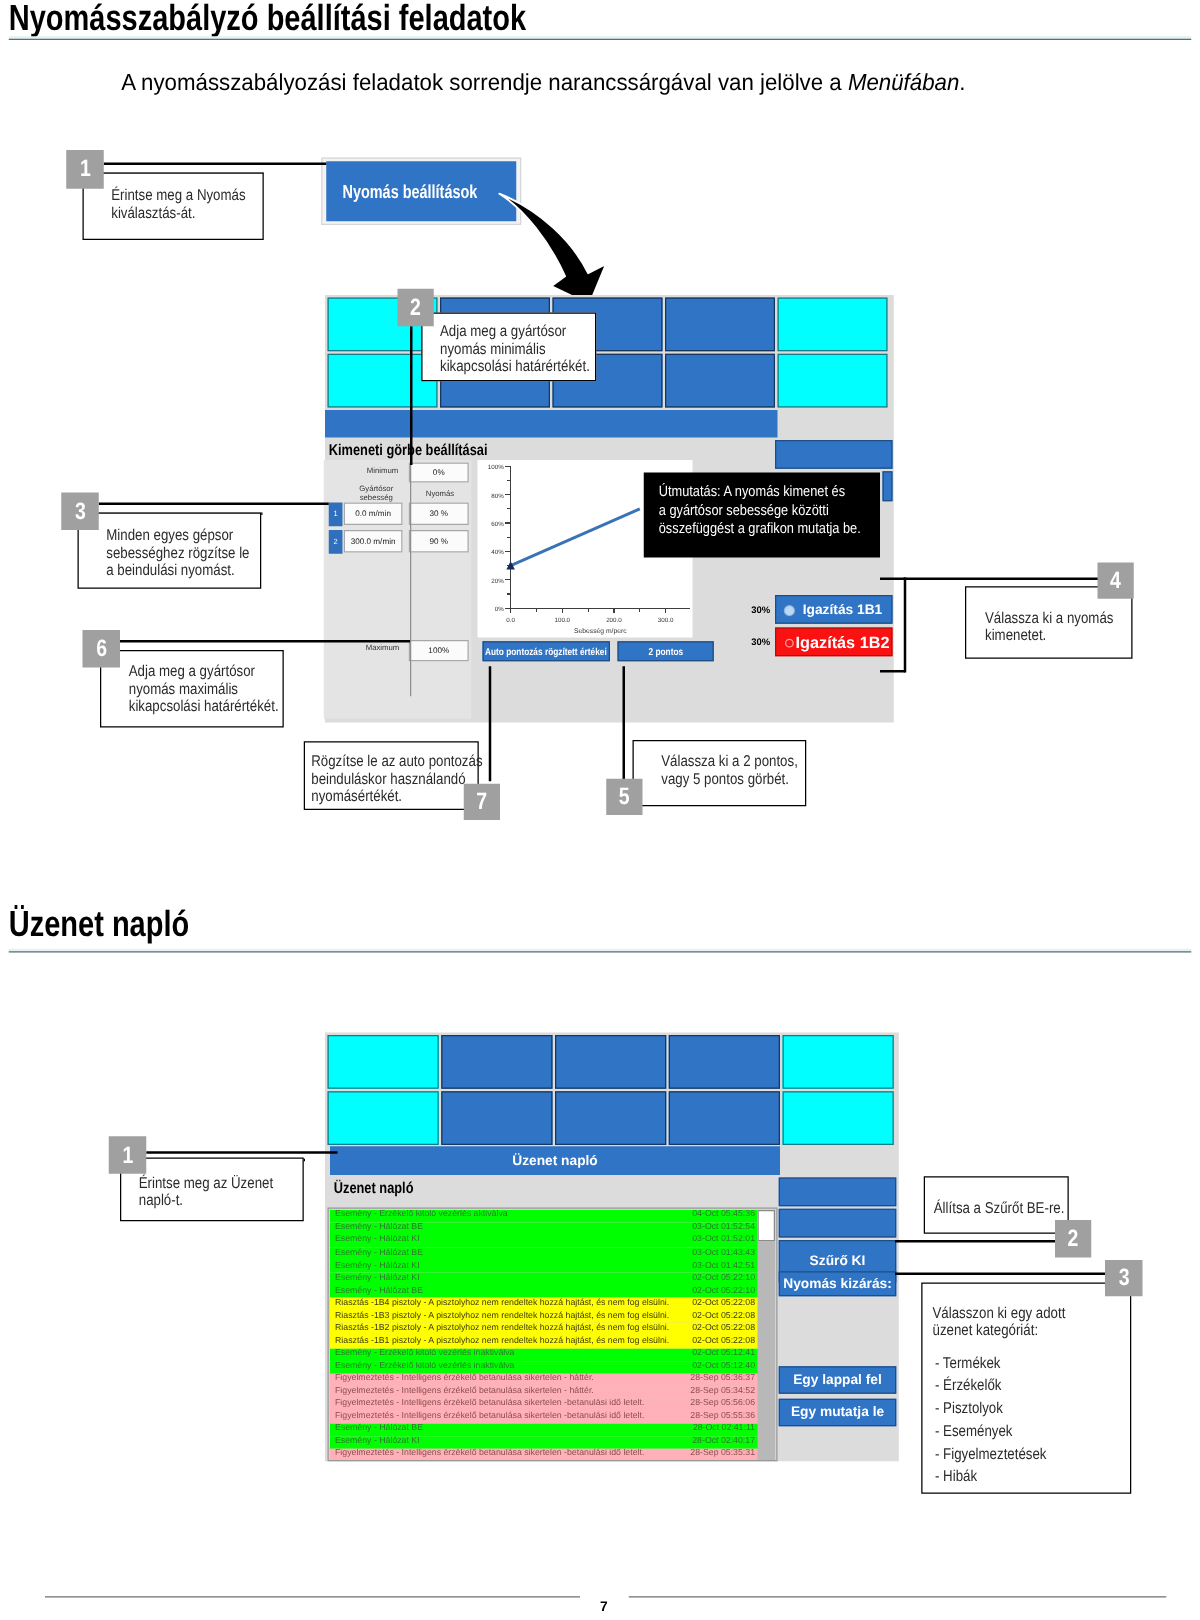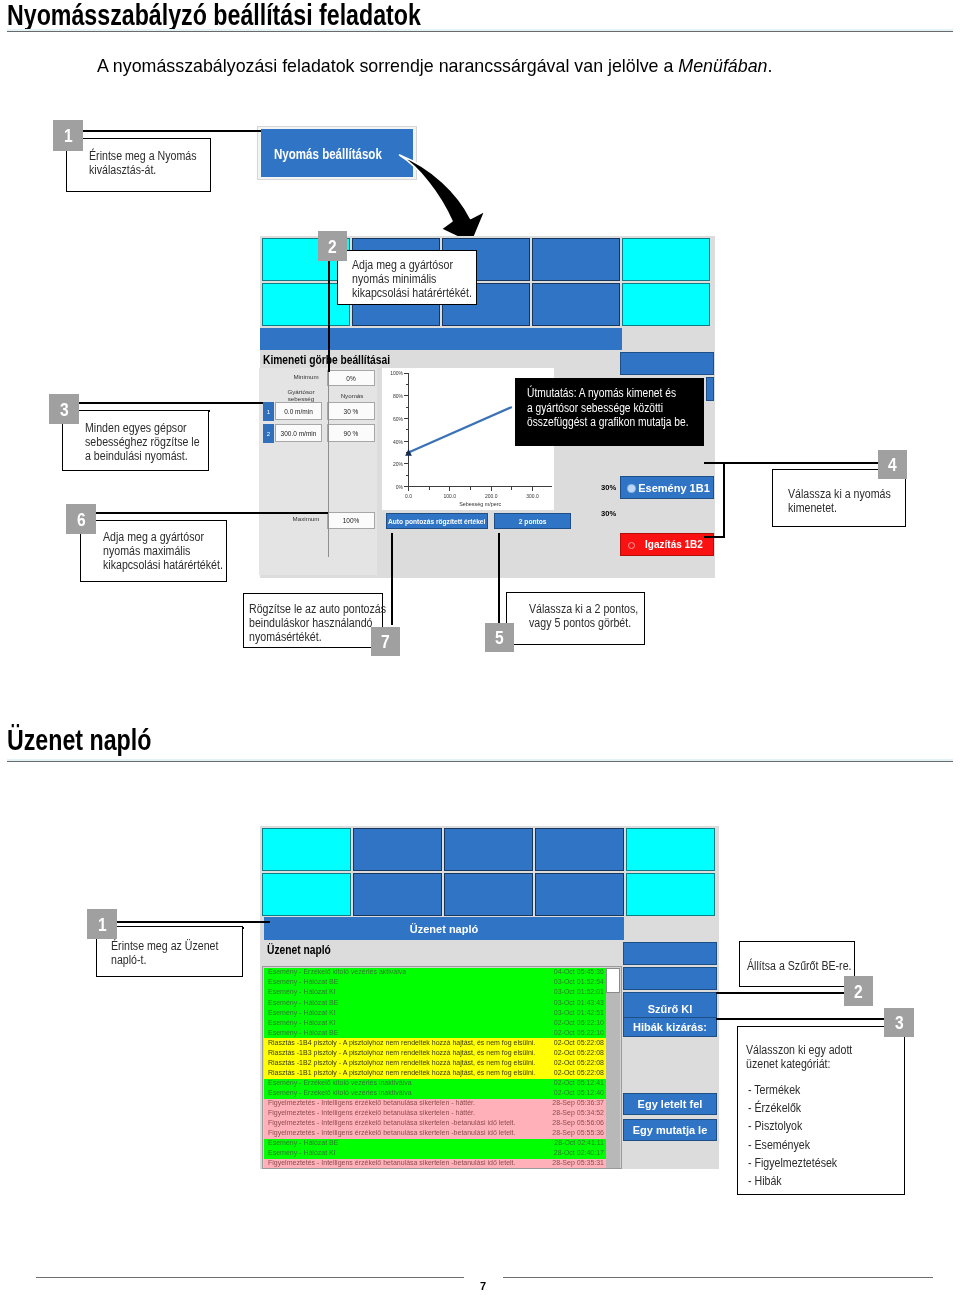--- a/index.html
+++ b/index.html
@@ -143,24 +143,24 @@
 </div>
 <div class="abs btn" style="left:494px;top:513px;width:77px;height:16px;">
   <span style="font-size:8px;transform:scaleX(0.83);display:inline-block;white-space:nowrap;">2 pontos</span>
 </div>
 
 <div class="abs btn" style="left:620px;top:352px;width:94px;height:23px;"></div>
 <div class="abs btn" style="left:706px;top:377px;width:8px;height:24px;"></div>
 <div class="abs" style="left:601px;top:483px;font-size:7.6px;font-weight:bold;color:#000;">30%</div>
 <div class="abs btn" style="left:620px;top:476px;width:94px;height:23px;font-size:11px;">
   <span style="position:absolute;left:7px;top:8px;width:7px;height:7px;border-radius:50%;background:#bcd8f4;box-shadow:0 0 0 1px #8db7e0;"></span>
-  <span style="padding-left:14px;">Esemény 1B1</span>
+  <span style="padding-left:14px;">Igazítás 1B1</span>
 </div>
 <div class="abs" style="left:601px;top:509px;font-size:7.6px;font-weight:bold;color:#000;">30%</div>
-<div class="abs btnred" style="left:620px;top:502px;width:94px;height:23px;font-size:10px;margin-top:31px;">
+<div class="abs btnred" style="left:620px;top:502px;width:94px;height:23px;font-size:13px;">
   <span style="position:absolute;left:7px;top:8px;width:7px;height:7px;border-radius:50%;border:1.3px solid #ff9e9e;box-sizing:border-box;"></span>
   <span style="padding-left:14px;">Igazítás 1B2</span>
 </div>
 
 <div class="abs" style="left:515px;top:378px;width:189px;height:68px;background:#000;"></div>
 <div class="abs tip" style="left:527px;top:386px;width:186px;">Útmutatás: A nyomás kimenet és
 a gyártósor sebessége közötti
 összefüggést a grafikon mutatja be.</div>
 
 <div class="abs lead" style="left:83px;top:130px;width:178px;height:1.6px;"></div>
@@ -323,22 +323,22 @@
       </div>
     </div>
   <div style="position:absolute;right:1px;top:1px;width:14px;height:201px;background:#b8b8b8;">
     <div style="position:absolute;left:0;top:0;width:14px;height:25px;background:#fff;border:1px solid #8a8a8a;box-sizing:border-box;"></div>
   </div>
 </div>
 
 <div class="abs btn" style="left:623px;top:942px;width:94px;height:23px;"></div>
 <div class="abs btn" style="left:623px;top:967px;width:94px;height:23px;"></div>
 <div class="abs btn" style="left:623px;top:992px;width:94px;height:34px;font-size:11px;">Szűrő KI</div>
-<div class="abs btn" style="left:623px;top:1017px;width:94px;height:20px;font-size:11px;">Hibák kizárás:</div>
-<div class="abs btn" style="left:623px;top:1093px;width:94px;height:22px;font-size:11px;">Egy letelt fel</div>
+<div class="abs btn" style="left:623px;top:1017px;width:94px;height:20px;font-size:11px;">Nyomás kizárás:</div>
+<div class="abs btn" style="left:623px;top:1093px;width:94px;height:22px;font-size:11px;">Egy lappal fel</div>
 <div class="abs btn" style="left:623px;top:1119px;width:94px;height:22px;font-size:11px;">Egy mutatja le</div>
 
 <div class="abs lead" style="left:117px;top:921px;width:153px;height:1.7px;"></div>
 <div class="abs lead" style="left:117px;top:927px;width:127px;height:1.7px;"></div>
 <div class="abs cbox" style="left:96px;top:926px;width:147px;height:51px;"></div>
 <div class="abs ctext" style="left:111px;top:939px;width:148px;">Érintse meg az Üzenet napló-t.</div>
 <div class="abs badge" style="left:87px;top:909px;width:30px;height:30px;">
     <span>1</span>
   </div>
 

